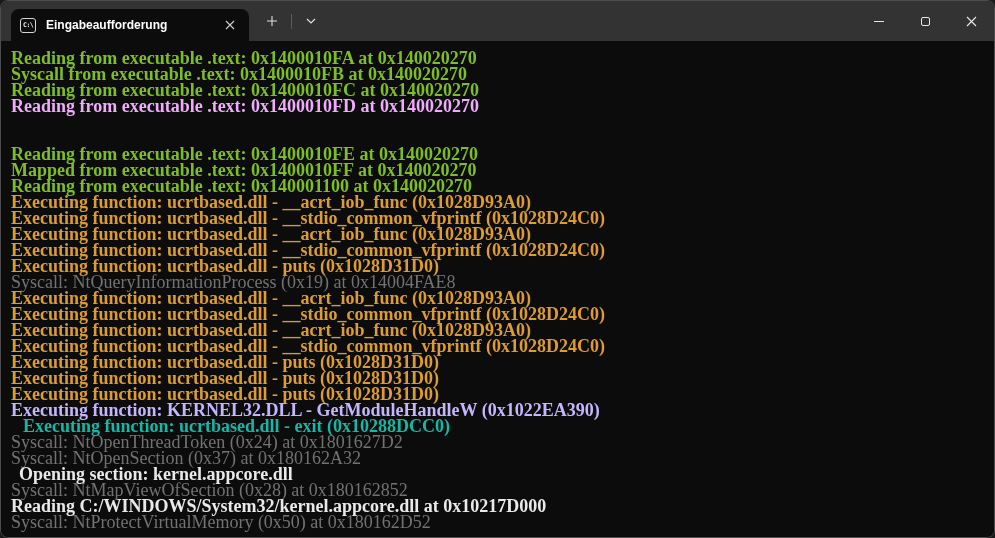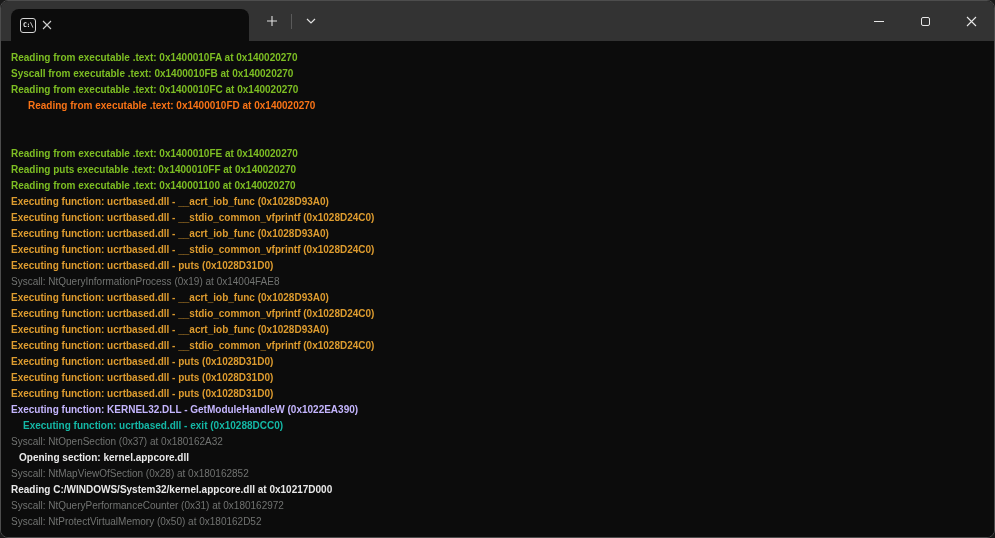--- a/index.html
+++ b/index.html
@@ -78,39 +78,40 @@
     cursor: pointer;
   }
   .min-glyph { width: 10px; height: 1px; background: #e8e8e8; display: block; }
   .max-glyph { width: 9px; height: 9px; border: 1px solid #e8e8e8; border-radius: 2px; display: block; }
   
   .terminal {
     flex: 1 1 auto;
     background: #0c0c0c;
     padding: 9px 6px 2px 10px;
     overflow: hidden;
-    font-family: Liberation Sans, sans-serif;
-    font-size: 10px;
+    font-family: Liberation Serif, serif;
+    font-size: 18px;
     cursor: text;
   }
   .line {
     line-height: 16px;
     white-space: pre;
   }
 </style>
 </head>
 <body>
 
 <div class="window" style="background: rgb(12, 12, 12); border-color: rgb(77, 77, 77);">
   <div class="titlebar" id="titlebar" style="background: rgb(51, 51, 51);">
 
     <div class="tab" style="background: rgb(12, 12, 12);">
       <span class="tab-icon">
         <span class="cmd-glyph">C:\</span>
       </span>
+      <span class="tab-label" style="color: rgb(255, 255, 255);">Eingabeaufforderung</span>
       <button class="tab-close" title="">
         <svg width="10" height="10" viewBox="0 0 10 10">
           <path d="M1 1 L9 9 M9 1 L1 9" stroke="#cfcfcf" stroke-width="1.1" fill="none"></path>
         </svg>
       </button>
     </div>
 
     <button class="icon-btn newtab">
       <svg width="12" height="12" viewBox="0 0 12 12">
         <path d="M6 1 V11 M1 6 H11" stroke="#e0e0e0" stroke-width="1.1" fill="none"></path>
@@ -137,39 +138,39 @@
       <svg width="11" height="11" viewBox="0 0 11 11">
         <path d="M1 1 L10 10 M10 1 L1 10" stroke="#e8e8e8" stroke-width="1.1" fill="none"></path>
       </svg>
     </button>
   </div>
 
   <div class="terminal" id="terminal" style="background: rgb(12, 12, 12);">
       <div class="line" style="color: rgb(125, 190, 35); font-weight: bold;">Reading from executable .text: 0x1400010FA at 0x140020270</div>
       <div class="line" style="color: rgb(125, 190, 35); font-weight: bold;">Syscall from executable .text: 0x1400010FB at 0x140020270</div>
       <div class="line" style="color: rgb(125, 190, 35); font-weight: bold;">Reading from executable .text: 0x1400010FC at 0x140020270</div>
-      <div class="line" style="color: #f97316; font-weight: bold; margin-left: 17px;">Reading from executable .text: 0x1400010FD at 0x140020270</div>
+      <div class="line" style="color: #f0abfc; font-weight: bold;">Reading from executable .text: 0x1400010FD at 0x140020270</div>
       <div class="line" style="color: rgb(125, 190, 35); font-weight: bold; margin-top: 32px;">Reading from executable .text: 0x1400010FE at 0x140020270</div>
-      <div class="line" style="color: rgb(125, 190, 35); font-weight: bold;">Reading puts executable .text: 0x1400010FF at 0x140020270</div>
+      <div class="line" style="color: rgb(125, 190, 35); font-weight: bold;">Mapped from executable .text: 0x1400010FF at 0x140020270</div>
       <div class="line" style="color: rgb(125, 190, 35); font-weight: bold;">Reading from executable .text: 0x140001100 at 0x140020270</div>
       <div class="line" style="color: rgb(222, 156, 47); font-weight: bold;">Executing function: ucrtbased.dll - __acrt_iob_func (0x1028D93A0)</div>
       <div class="line" style="color: rgb(222, 156, 47); font-weight: bold;">Executing function: ucrtbased.dll - __stdio_common_vfprintf (0x1028D24C0)</div>
       <div class="line" style="color: rgb(222, 156, 47); font-weight: bold;">Executing function: ucrtbased.dll - __acrt_iob_func (0x1028D93A0)</div>
       <div class="line" style="color: rgb(222, 156, 47); font-weight: bold;">Executing function: ucrtbased.dll - __stdio_common_vfprintf (0x1028D24C0)</div>
       <div class="line" style="color: rgb(222, 156, 47); font-weight: bold;">Executing function: ucrtbased.dll - puts (0x1028D31D0)</div>
       <div class="line" style="color: rgb(113, 115, 113); font-weight: normal;">Syscall: NtQueryInformationProcess (0x19) at 0x14004FAE8</div>
       <div class="line" style="color: rgb(222, 156, 47); font-weight: bold;">Executing function: ucrtbased.dll - __acrt_iob_func (0x1028D93A0)</div>
       <div class="line" style="color: rgb(222, 156, 47); font-weight: bold;">Executing function: ucrtbased.dll - __stdio_common_vfprintf (0x1028D24C0)</div>
       <div class="line" style="color: rgb(222, 156, 47); font-weight: bold;">Executing function: ucrtbased.dll - __acrt_iob_func (0x1028D93A0)</div>
       <div class="line" style="color: rgb(222, 156, 47); font-weight: bold;">Executing function: ucrtbased.dll - __stdio_common_vfprintf (0x1028D24C0)</div>
       <div class="line" style="color: rgb(222, 156, 47); font-weight: bold;">Executing function: ucrtbased.dll - puts (0x1028D31D0)</div>
       <div class="line" style="color: rgb(222, 156, 47); font-weight: bold;">Executing function: ucrtbased.dll - puts (0x1028D31D0)</div>
       <div class="line" style="color: rgb(222, 156, 47); font-weight: bold;">Executing function: ucrtbased.dll - puts (0x1028D31D0)</div>
       <div class="line" style="color: #c4b5fd; font-weight: bold;">Executing function: KERNEL32.DLL - GetModuleHandleW (0x1022EA390)</div>
       <div class="line" style="color: #14b8a6; font-weight: bold; margin-left: 12px;">Executing function: ucrtbased.dll - exit (0x10288DCC0)</div>
+      <div class="line" style="color: rgb(113, 115, 113); font-weight: normal;">Syscall: NtOpenThreadToken (0x24) at 0x1801627D2</div>
       <div class="line" style="color: rgb(113, 115, 113); font-weight: normal;">Syscall: NtOpenSection (0x37) at 0x180162A32</div>
       <div class="line" style="color: rgb(233, 233, 233); font-weight: bold; margin-left: 8px;">Opening section: kernel.appcore.dll</div>
       <div class="line" style="color: rgb(113, 115, 113); font-weight: normal;">Syscall: NtMapViewOfSection (0x28) at 0x180162852</div>
       <div class="line" style="color: rgb(233, 233, 233); font-weight: bold;">Reading C:/WINDOWS/System32/kernel.appcore.dll at 0x10217D000</div>
-      <div class="line" style="color: rgb(113, 115, 113); font-weight: normal;">Syscall: NtQueryPerformanceCounter (0x31) at 0x180162972</div>
       <div class="line" style="color: rgb(113, 115, 113); font-weight: normal;">Syscall: NtProtectVirtualMemory (0x50) at 0x180162D52</div>
     </div>
 </div>
 
 </body></html>

